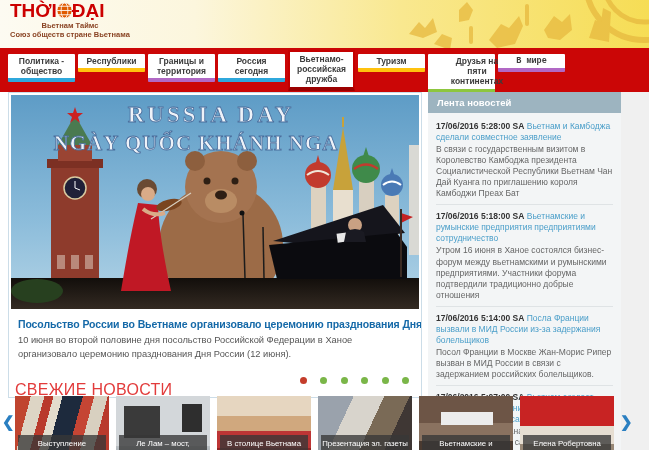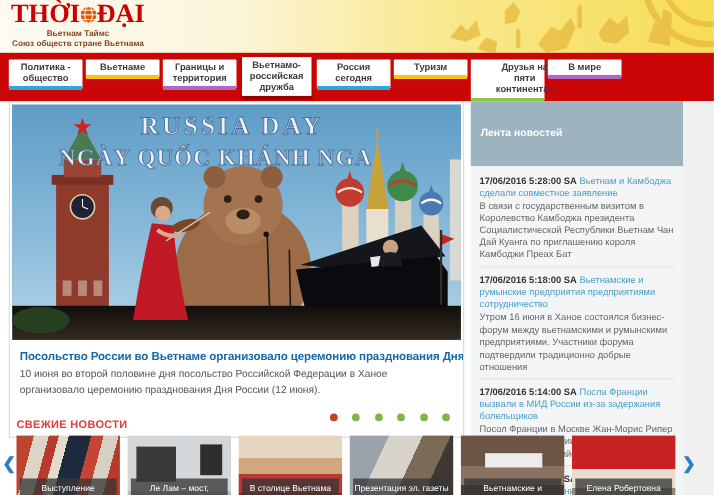--- a/index.html
+++ b/index.html
@@ -4,21 +4,21 @@
 <style>
   * { margin:0; padding:0; box-sizing:border-box; }
   html,body { width:649px; height:450px; overflow:hidden; }
   body { position:relative; font-family:"Liberation Sans", sans-serif; background:#ffffff; }
 
   
   .header { position:absolute; left:0; top:0; width:649px; height:48px;
     background:linear-gradient(90deg,#fdfbf2 0%,#fcf6dd 30%,#f9e88f 62%,#f6dd55 100%); overflow:hidden; }
   .header-pattern { position:absolute; right:0; top:0; height:48px; }
   .logo-block { position:absolute; left:10px; top:1px; text-align:center; }
-  .logo-title { font-family:Liberation Serif, serif; font-weight:bold; font-size:24px;
+  .logo-title { font-family:Liberation Sans, sans-serif; font-weight:bold; font-size:19px;
     color:#cc0000; letter-spacing:0px; line-height:1.0; display:flex; align-items:center; }
   .logo-globe { display:inline-block; width:17px; height:17px; margin:0 -1px; }
   .logo-sub1 { font-size:7.5px; font-weight:bold; color:#8a4424; margin-top:1px; }
   .logo-sub2 { font-size:7.5px; font-weight:bold; color:#8a4424; }
 
   
   .nav { position:absolute; left:0; top:48px; width:649px; height:44px; background:#cb0606;
     display:flex; align-items:flex-start; padding-left:8px; }
   .nav-item { width:67px; margin:6px 3px 5px 0; background:#ffffff; border-radius:1px;
     display:flex; align-items:center; justify-content:center; text-align:center;
@@ -33,33 +33,33 @@
   .hero-title { padding:7px 9px 3px 9px; font-size:10.5px; font-weight:bold; color:#1569a8;
     white-space:nowrap; overflow:hidden; letter-spacing:-0.1px; cursor:pointer; }
   .hero-excerpt { padding:1px 9px 0 9px; font-size:9.3px; color:#555; line-height:1.5; }
   .hero-dots { text-align:right; padding:8px 12px 9px 0; }
   .dot { display:inline-block; width:7px; height:7px; border-radius:50%; margin-left:9px;
     background:#7ab648; cursor:pointer; }
 
   
   .newsfeed { position:absolute; left:428px; top:92px; width:193px; background:#f3f5f6; }
   .nf-header { background:#9db4c0; color:#ffffff; font-weight:bold; font-size:9.5px;
-    padding:24px 9px; }
+    padding:5px 9px; }
   .nf-body { padding:2px 8px 4px 8px; }
   .nf-item { padding:6px 0 5px 0; font-size:8.5px; line-height:1.3; }
   .nf-item + .nf-item { border-top:1px solid #dfe3e5; }
   .nf-time { font-weight:bold; color:#333; }
   .nf-link { color:#4a9ec9; text-decoration:none; cursor:pointer; }
   .nf-text { color:#666; margin-top:1px; }
 
   
   .right-strip { position:absolute; left:621px; top:92px; width:28px; height:358px; background:#f0f0f0; }
 
   
-  .fresh-title { position:absolute; left:15px; top:381px; font-size:10px; font-weight:bold;
+  .fresh-title { position:absolute; left:15px; top:381px; font-size:16px; font-weight:normal;
     color:#e23b3b; letter-spacing:0.3px; }
   .fresh-arrow { position:absolute; top:414px; font-size:15px; font-weight:bold; color:#2a7fc1;
     cursor:pointer; line-height:1; }
   .fresh-arrow.prev { left:2px; }
   .fresh-arrow.next { left:620px; }
   .fresh-row { position:absolute; left:15px; top:396px; display:flex; }
   .thumb { position:relative; width:94px; height:72px; margin-right:7px; overflow:hidden; cursor:pointer; }
   .thumb-caption { position:absolute; left:3px; right:3px; bottom:2px; height:31px;
     background:rgba(55,55,55,0.78); color:#fff; font-size:7.8px; text-align:center;
     padding-top:4px; line-height:1.3; }
@@ -112,38 +112,38 @@
     <div class="logo-sub1">Вьетнам Таймс</div>
     <div class="logo-sub2">Союз обществ стране Вьетнама</div>
   </div>
 </div>
 
 <div class="nav">
   <div class="nav-item" style="border-bottom-color: rgb(47, 168, 220);">
       <span>Политика - общество</span>
     </div>
   <div class="nav-item" style="border-bottom-color: rgb(255, 194, 14);">
-      <span>Вьетнаме</span>
+      <span>Республики</span>
     </div>
   <div class="nav-item" style="border-bottom-color: rgb(177, 104, 197);">
       <span>Границы и территория</span>
     </div>
+  <div class="nav-item" style="border-bottom-color: rgb(47, 168, 220);">
+      <span>Россия сегодня</span>
+    </div>
   <div class="nav-item active" style="border-bottom-color: rgb(155, 0, 0);">
       <span>Вьетнамо-российская дружба</span>
     </div>
-  <div class="nav-item" style="border-bottom-color: rgb(47, 168, 220);">
-      <span>Россия сегодня</span>
-    </div>
   <div class="nav-item" style="border-bottom-color: rgb(255, 194, 14);">
       <span>Туризм</span>
     </div>
   <div class="nav-item" style="border-bottom-color: rgb(141, 198, 63); padding-left: 34px;">
       <span>Друзья на пяти континентах</span>
     </div>
-  <div class="nav-item" style="border-bottom-color: rgb(177, 104, 197);">
+  <div class="nav-item" style="border-bottom-color: rgb(177, 104, 197); font-family: Liberation Mono, monospace;">
       <span>В мире</span>
     </div>
 </div>
 
 <div class="hero-block">
   <div class="hero-image">
     <svg width="410" height="214" viewBox="0 0 410 214">
       <defs>
         <linearGradient id="sky" x1="0" y1="0" x2="0" y2="1">
           <stop offset="0" stop-color="#5e9cc6"></stop>

